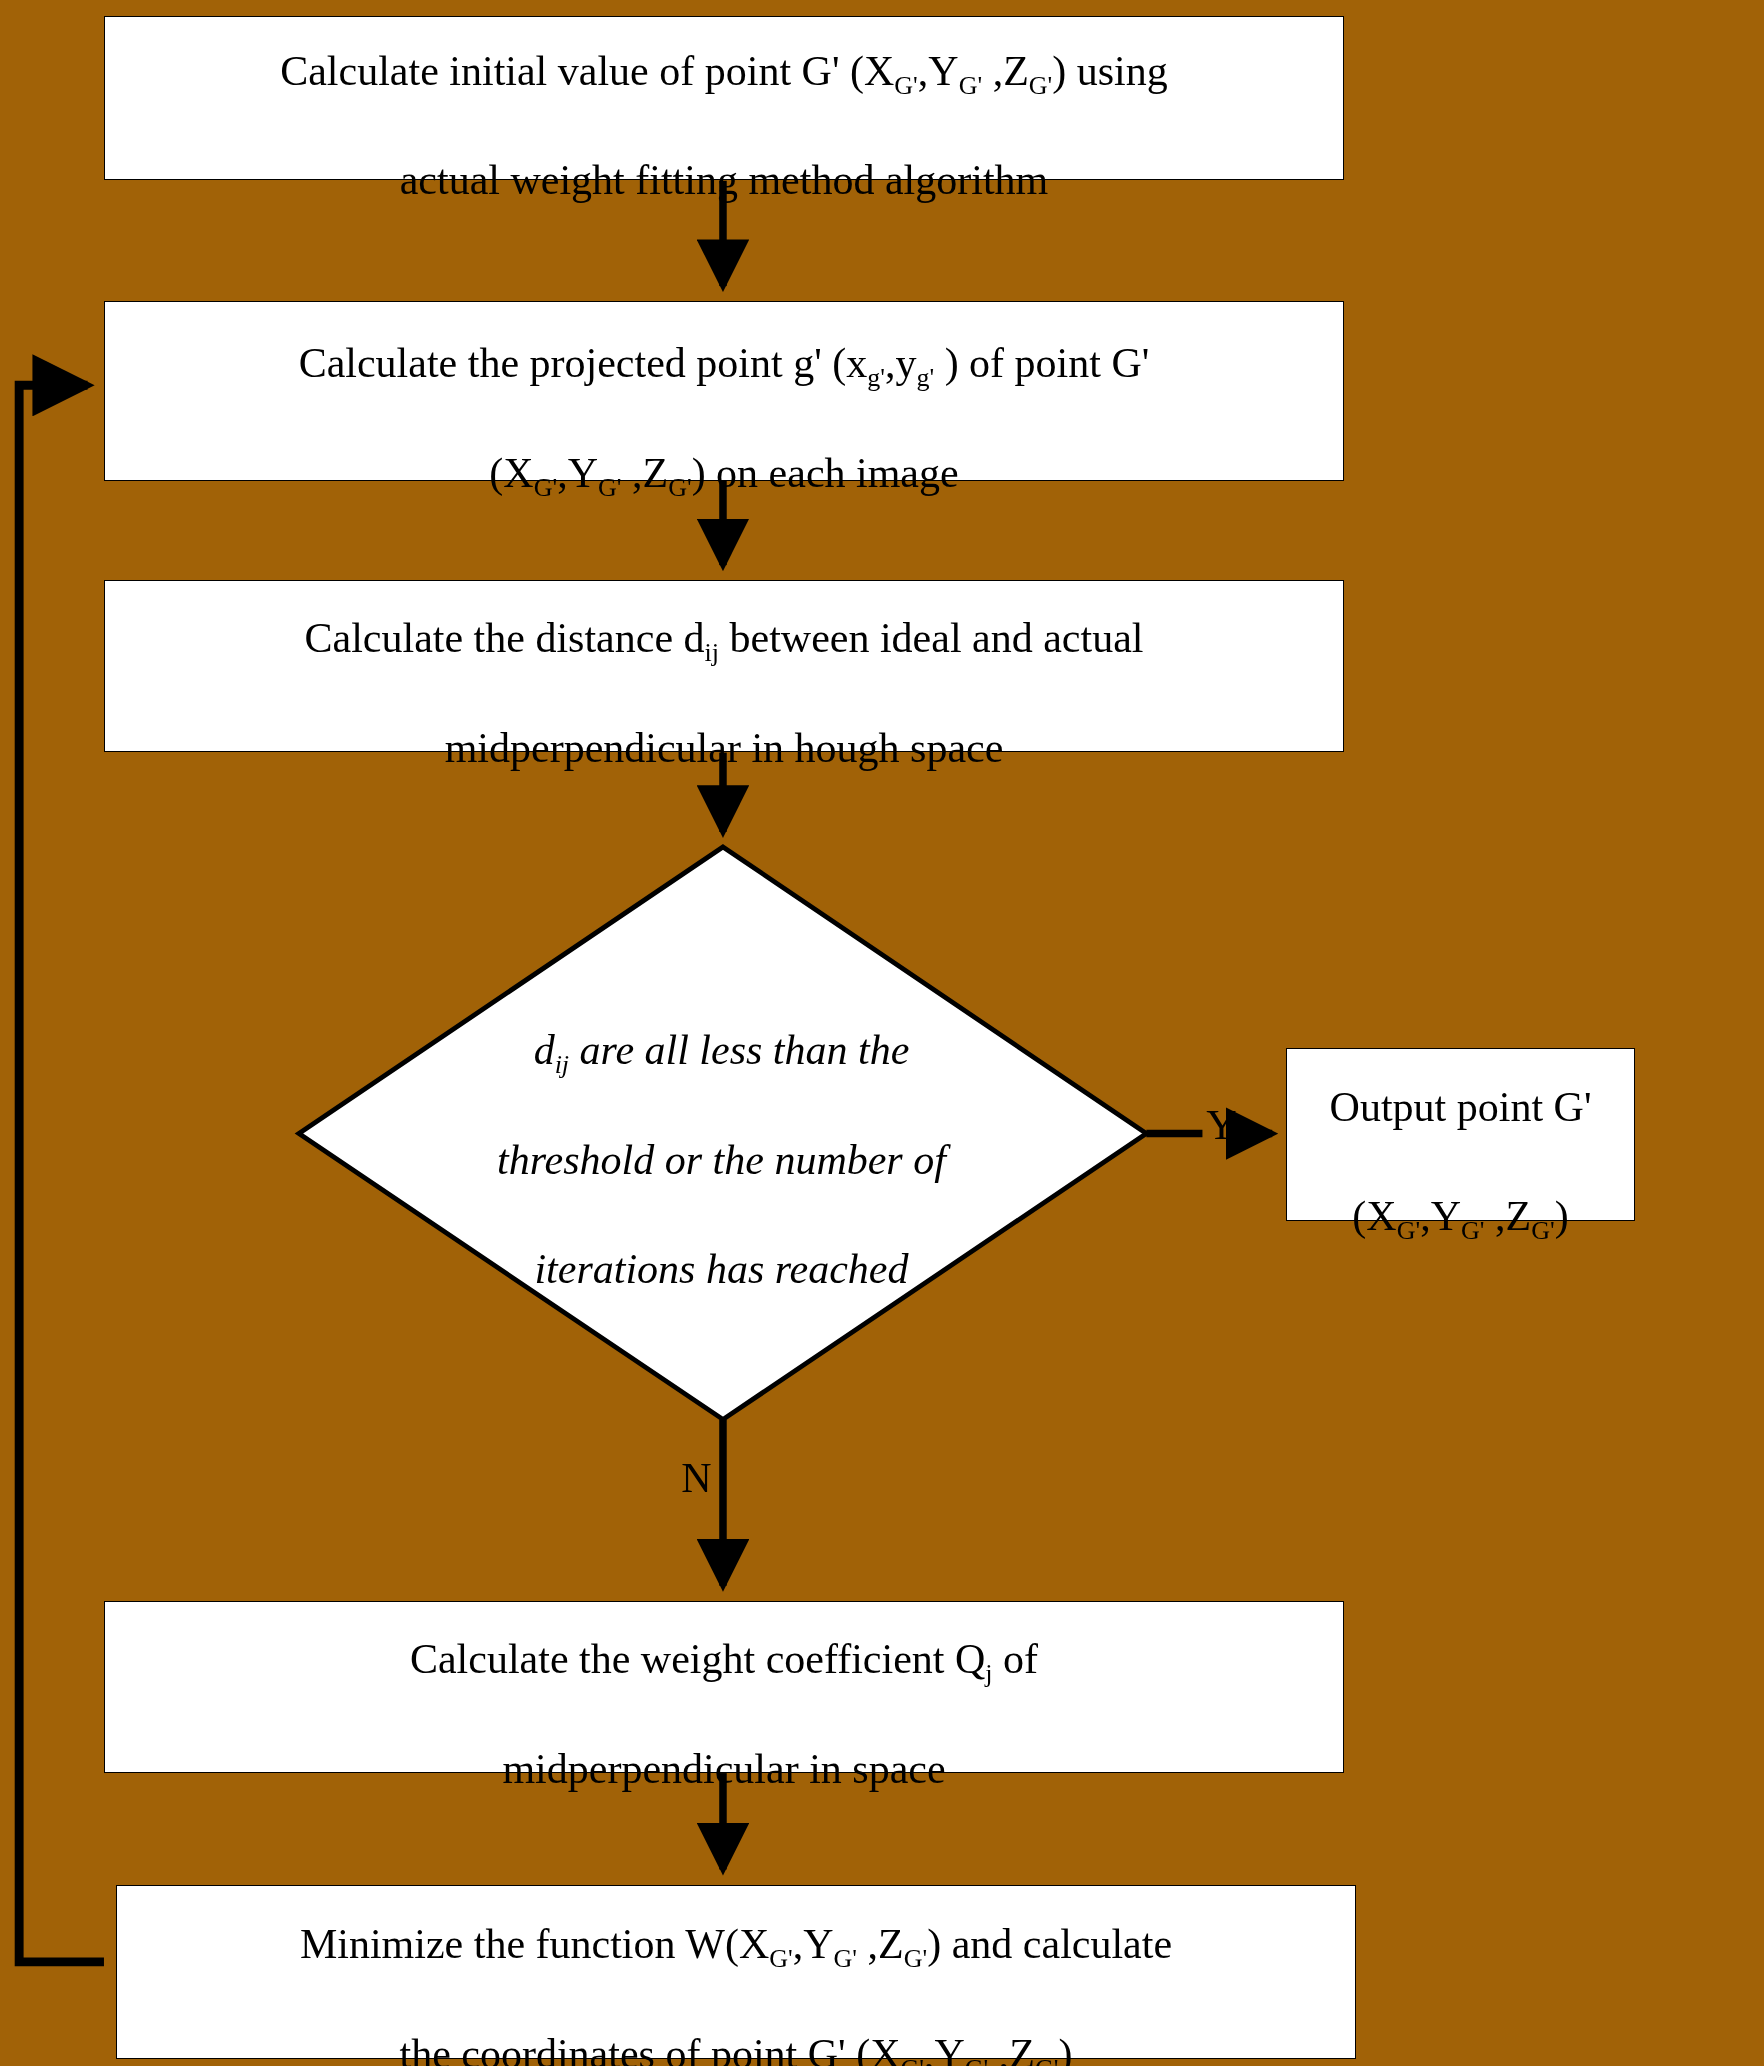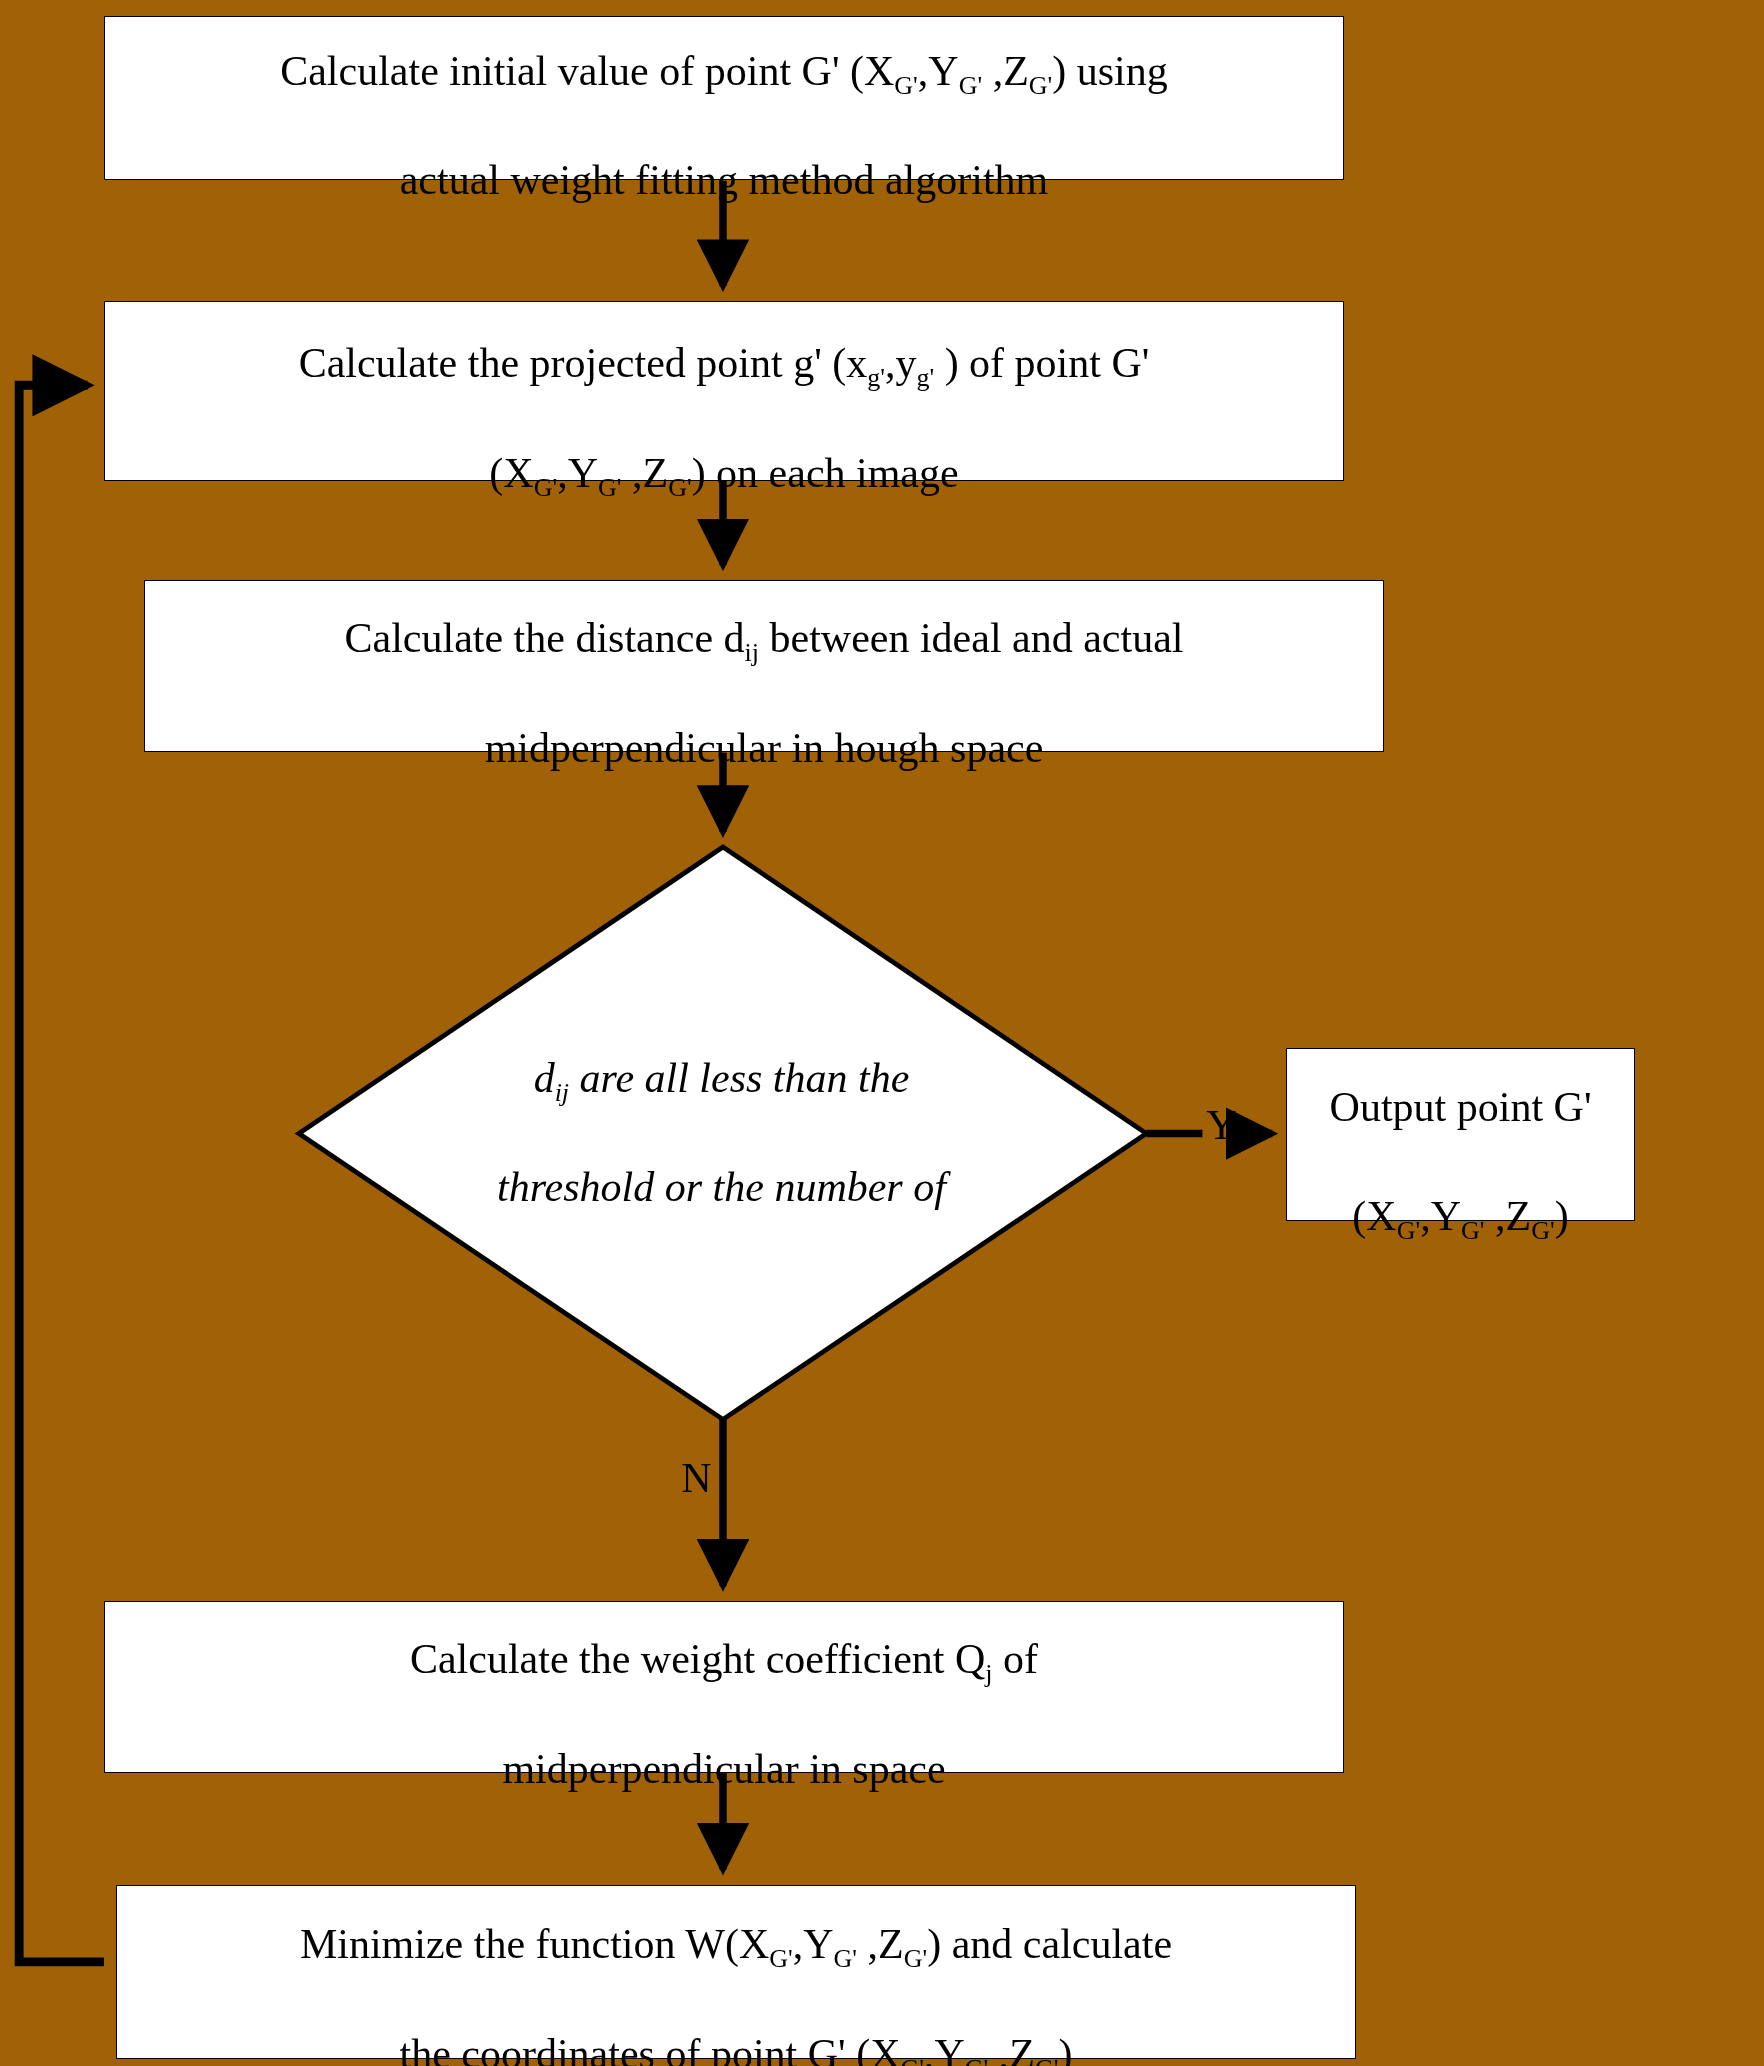--- a/index.html
+++ b/index.html
@@ -107,31 +107,32 @@
     </span>
   </div>
 
   <div class="node-box" style="left:104px; top:301px; width:1240px; height:180px;">
     <span class="node-text">
       <span>Calculate the projected point g' (x</span><span class="sub">g'</span><span>,y</span><span class="sub">g'</span><span> ) of point G'</span><br>
       <span>(X</span><span class="sub">G'</span><span>,Y</span><span class="sub">G'</span><span> ,Z</span><span class="sub">G'</span><span>) on each image</span>
     </span>
   </div>
 
-  <div class="node-box" style="left:104px; top:580px; width:1240px; height:172px;margin-left:40px;">
+  <div class="node-box" style="left:104px; top:580px; width:1240px; height:172px;">
     <span class="node-text">
       <span>Calculate the distance d</span><span class="sub">ij</span><span> between ideal and actual</span><br>
       <span>midperpendicular in hough space</span>
     </span>
   </div>
 
   <div class="diamond-label" style="left:383px; top:1013px; width:677px; height:239px;font-style:italic;">
     <span class="node-text">
       <span>d</span><span class="sub">ij</span><span> are all less than the</span><br>
       <span>threshold or the number of</span><br>
+      <span>iterations has reached</span>
     </span>
   </div>
 
   <div class="node-box" style="left:104px; top:1601px; width:1240px; height:172px;">
     <span class="node-text">
       <span>Calculate the weight coefficient Q</span><span class="sub">j</span><span> of</span><br>
       <span>midperpendicular in space</span>
     </span>
   </div>
 

